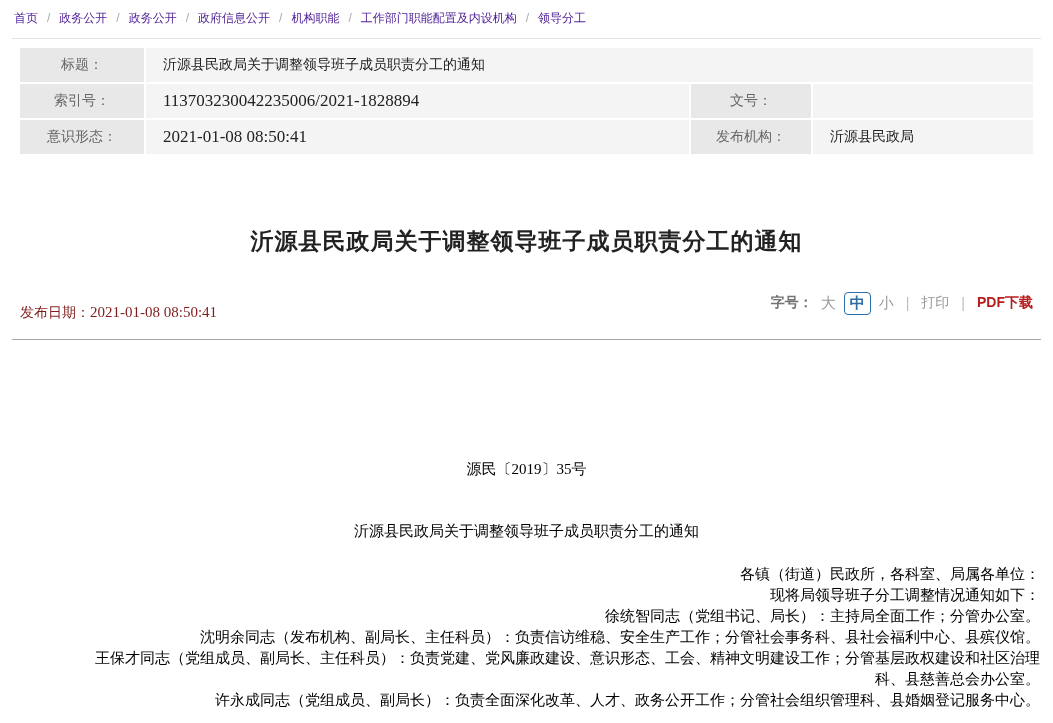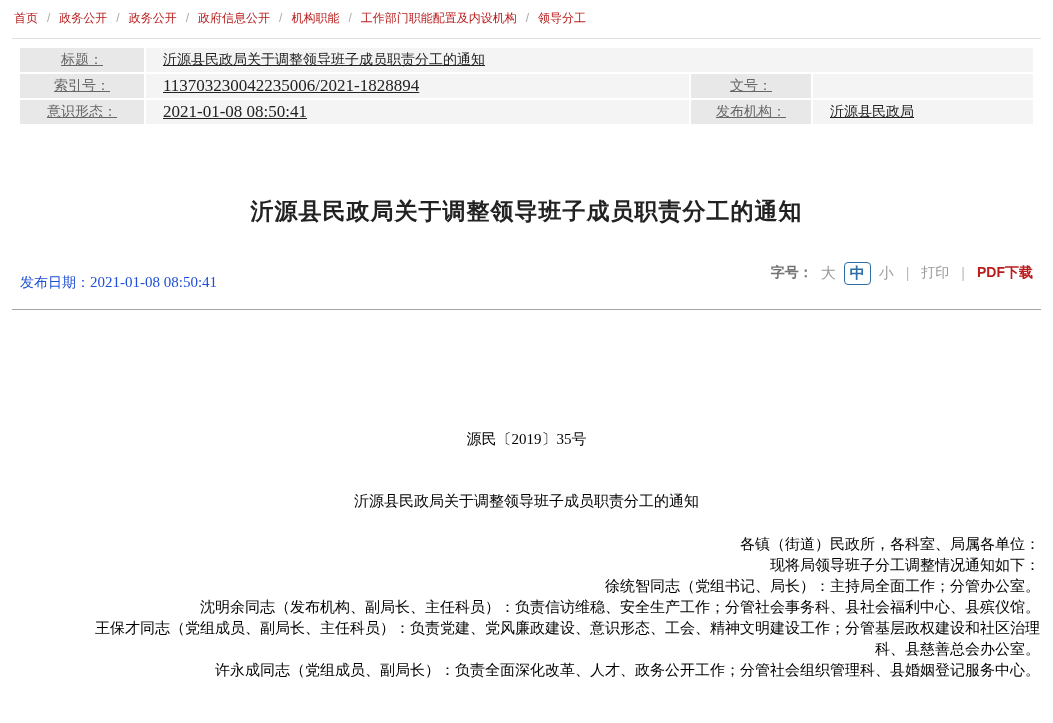--- a/index.html
+++ b/index.html
@@ -13,34 +13,34 @@
   }
 
   
   .breadcrumb {
     padding: 10px 12px 0 14px;
     font-size: 12px;
     color: #999;
     line-height: 16px;
     white-space: nowrap;
   }
-  .bc-item { color: #b91c1c; text-decoration: none; cursor: pointer; }
+  .bc-item { color: #4c1d95; text-decoration: none; cursor: pointer; }
   .bc-item.current { cursor: default; }
   .bc-sep { color: #aaa; margin: 0 9px; }
   .top-divider { margin: 12px 12px 0 12px; border-bottom: 1px solid #e2e2e2; }
 
   
   .info-table {
     margin: 9px 20px 0 20px;
     display: grid;
     grid-template-columns: 124px 543px 120px 1fr;
     gap: 2px;
     background: #ffffff;
   }
-  .cell { height: 24px; display: flex; align-items: center; text-decoration: underline; }
+  .cell { height: 34px; display: flex; align-items: center; }
   .cell.lbl {
     background: #e8e8e8;
     justify-content: center;
     color: #666;
     font-size: 14px;
   }
   .cell.val {
     background: #f4f4f4;
     padding-left: 17px;
     color: #222;
@@ -61,21 +61,21 @@
     color: #222;
     letter-spacing: 1px;
   }
   .meta-row {
     margin: 27px 20px 0 20px;
     display: flex;
     justify-content: space-between;
     align-items: center;
     font-size: 14px;
   }
-  .publish-date { color: #1d4ed8; margin-top: 20px; }
+  .publish-date { color: #7f1d1d; margin-top: 20px; }
   .publish-date .date-val { font-family: "Liberation Serif", "DejaVu Serif", serif; font-size: 15px; }
   .controls { display: flex; align-items: center; gap: 8px; }
   .fs-label { color: #737373; font-weight: bold; }
   .fs-btn { color: #999; cursor: pointer; font-size: 15px; }
   .fs-btn.active {
     color: #2e6da5;
     border: 1px solid #2e6da5;
     border-radius: 4px;
     padding: 1px 5px;
     font-weight: bold;

